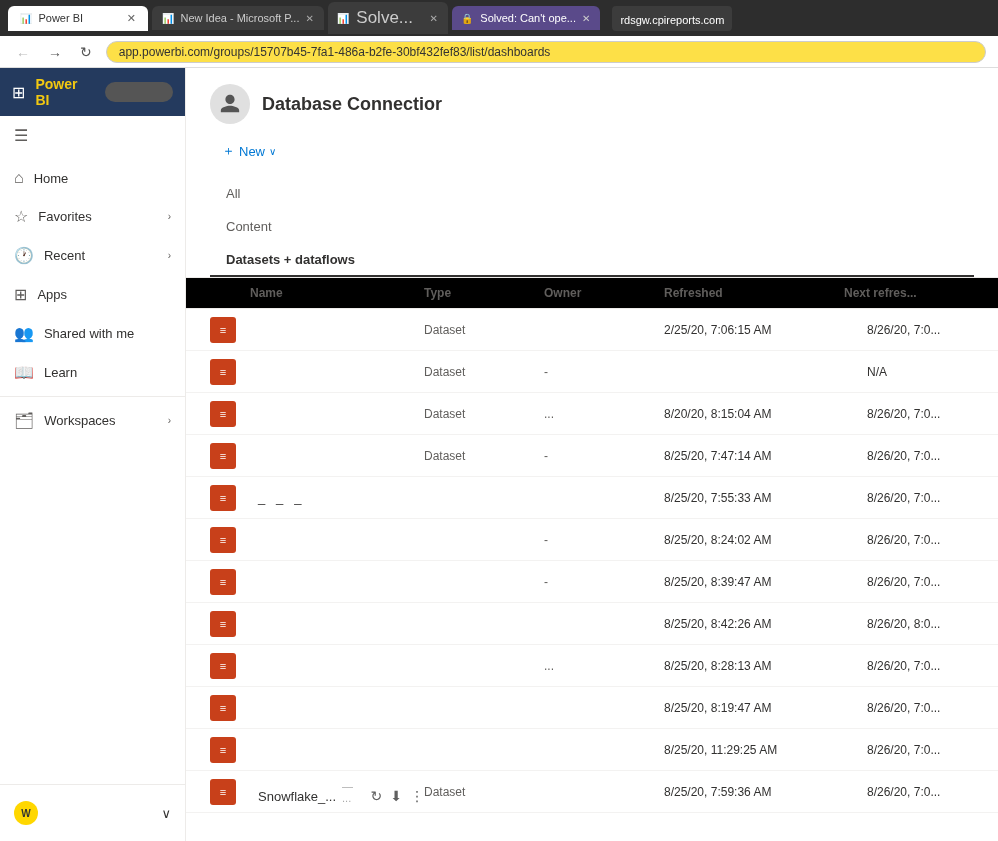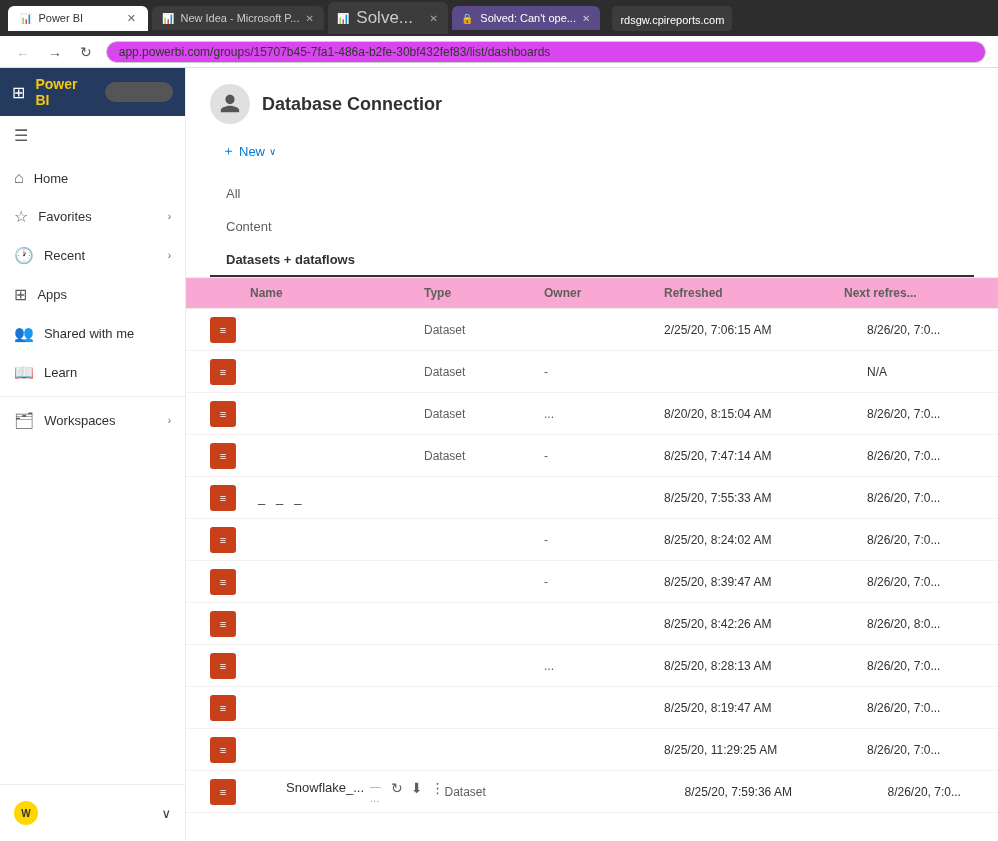--- a/index.html
+++ b/index.html
@@ -70,21 +70,21 @@
       padding: 2px 4px;
     }
     .nav-btn:disabled { color: #bbb; cursor: default; }
     .url-input {
       flex: 1;
       border: 1px solid #ccc;
       border-radius: 14px;
       padding: 3px 12px;
       font-size: 12px;
       color: #333;
-      background: #d946ef;
+      background: #fde047;
     }
 
     
     .app-container {
       display: flex;
       height: calc(841px - 68px);
     }
 
     
     .sidebar {
@@ -234,21 +234,21 @@
     .table-header {
       display: grid;
       grid-template-columns: 40px 1fr 120px 120px 180px 130px;
       padding: 8px 24px;
       border-bottom: 1px solid #edebe9;
       color: #605e5c;
       font-size: 12px;
       font-weight: 600;
       position: sticky;
       top: 0;
-      background: #f9a8d4;
+      background: #000000;
       z-index: 1;
     }
     .table-row {
       display: grid;
       grid-template-columns: 40px 1fr 120px 120px 180px 130px;
       padding: 6px 24px;
       border-bottom: 1px solid #f3f2f1;
       align-items: center;
       min-height: 42px;
     }
@@ -505,21 +505,21 @@
       <div class="table-row">
         <div class="dataset-icon">≡</div>
         <div class="row-name"></div>
         <div class="row-type"></div>
         <div class="row-owner"></div>
         <div class="row-refreshed">8/25/20, 11:29:25 AM</div>
         <div class="row-next">8/26/20, 7:0...</div>
       </div>
       <div class="table-row">
         <div class="dataset-icon">≡</div>
-        <div class="row-name" style="display:flex; align-items:flex-start; gap:6px;margin-left:28px;">
+        <div class="row-name" style="display:flex; align-items:flex-end; gap:6px;">
           <span>Snowflake_...</span>
           <span style="color:#aaa; font-size:11px;">— ...</span>
           <span style="margin-left:4px; color:#606060; font-size:14px; cursor:pointer;">↻</span>
           <span style="margin-left:2px; color:#606060; font-size:14px; cursor:pointer;">⬇</span>
           <span style="margin-left:2px; color:#606060; font-size:14px; cursor:pointer;">⋮</span>
         </div>
         <div class="row-type">Dataset</div>
         <div class="row-owner"></div>
         <div class="row-refreshed">8/25/20, 7:59:36 AM</div>
         <div class="row-next">8/26/20, 7:0...</div>

